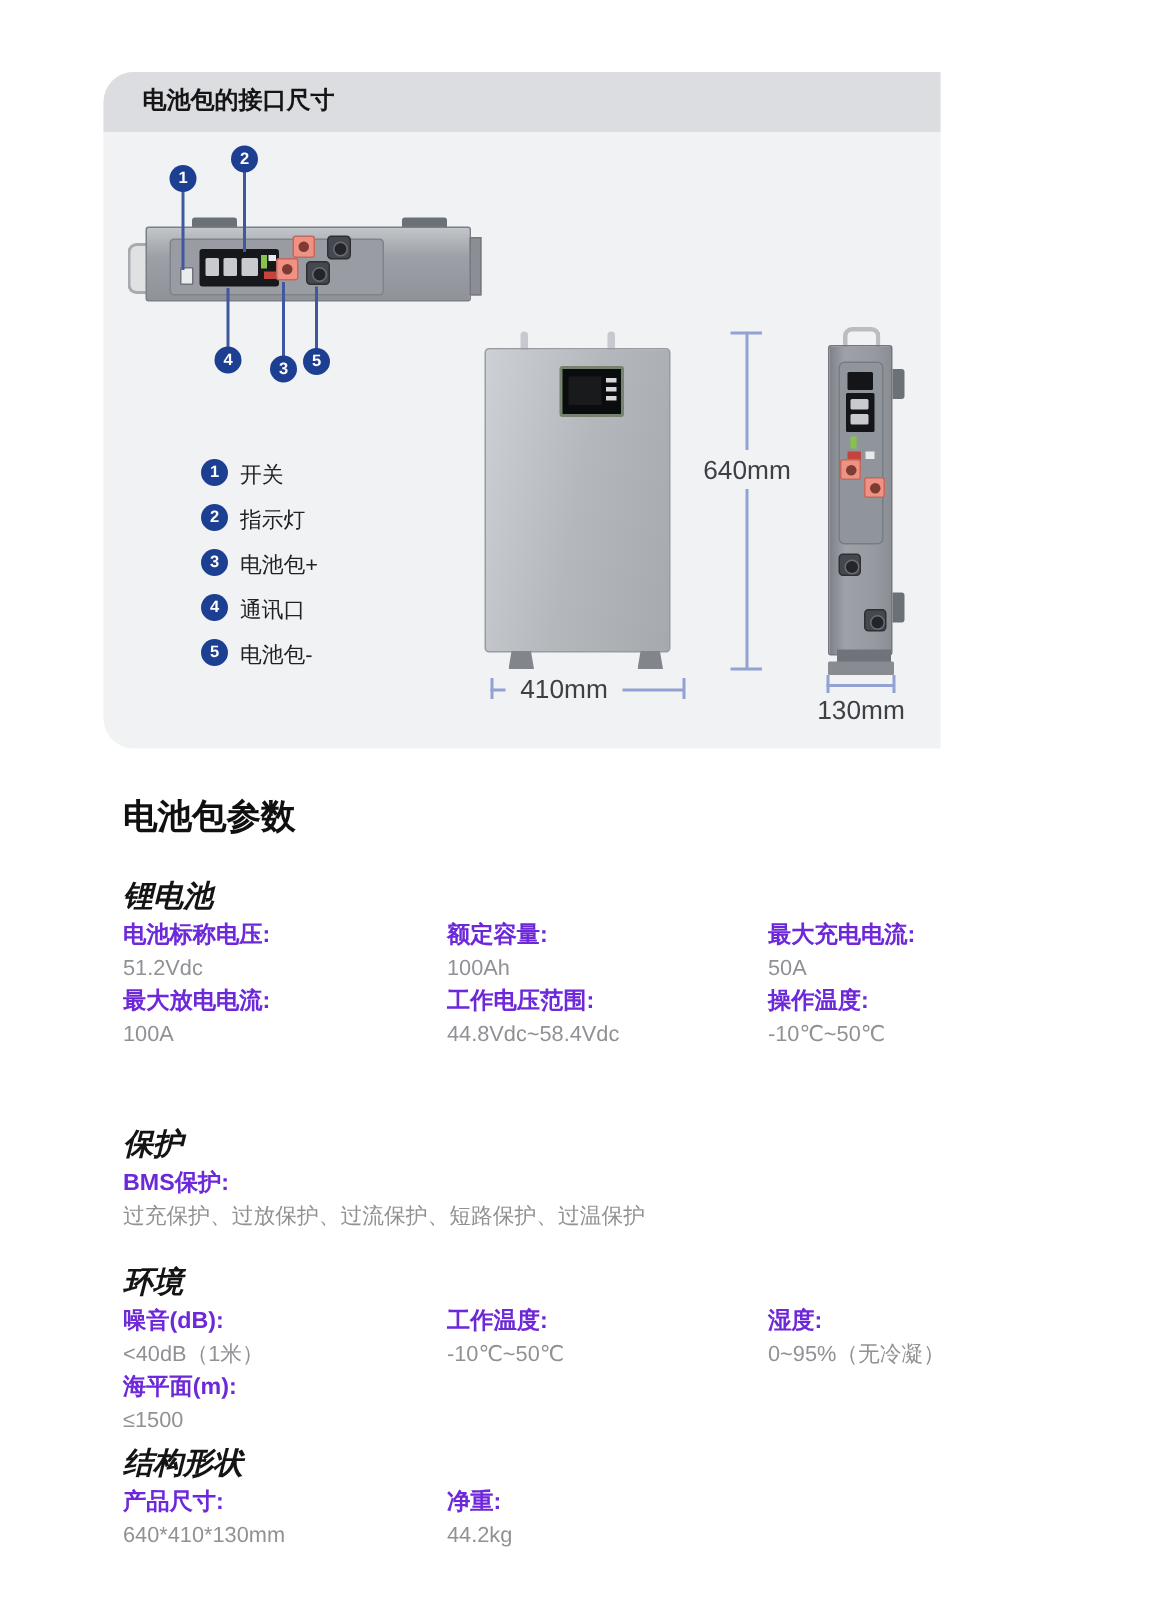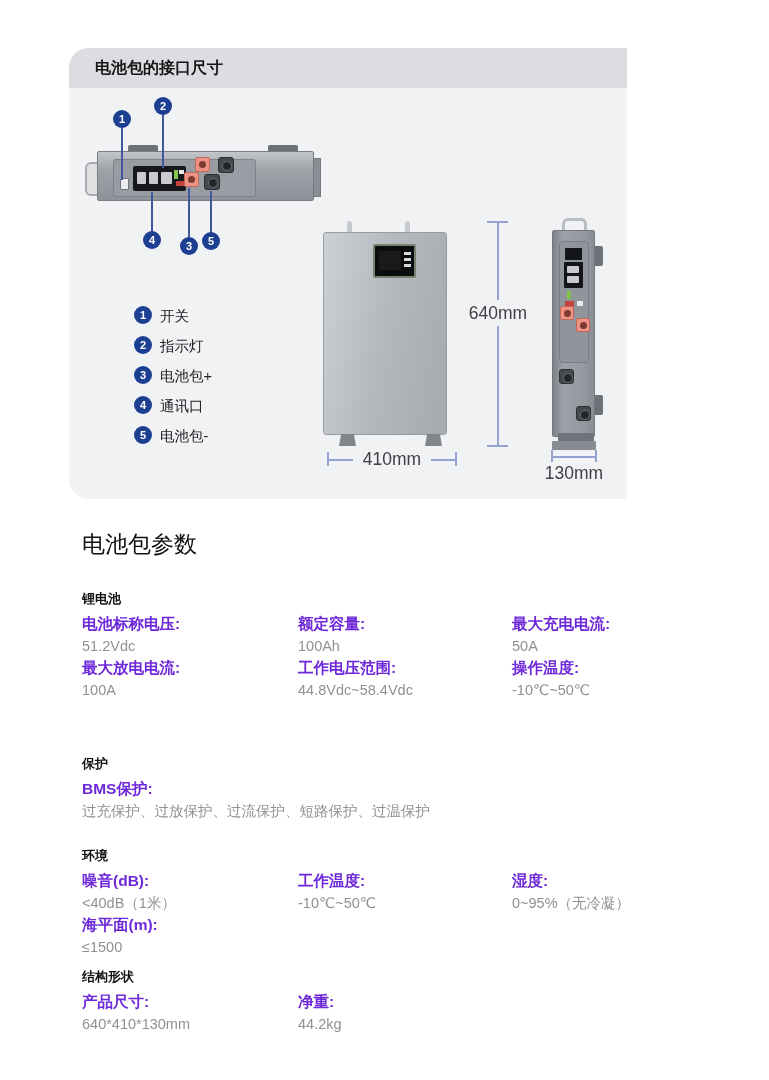--- a/index.html
+++ b/index.html
@@ -63,23 +63,23 @@
             border:1px solid #777b82;border-radius:4px;box-sizing:border-box;}
   .sv-black{position:absolute;background:#141518;border-radius:1px;}
   .sv-foot{position:absolute;left:558px;top:433px;width:36px;height:9px;background:#6f737a;}
   .sv-base{position:absolute;left:552px;top:441px;width:44px;height:9px;background:#888c92;border-radius:1px;}
 
   
   .dim-line{position:absolute;background:#93a2d2;}
   .dim-label{position:absolute;background:#f1f2f4;color:#3e4045;font-size:17.5px;text-align:center;}
 
   
-  .specs-title{position:absolute;left:82px;top:529px;font-size:23px;font-weight:normal;color:#101010;}
+  .specs-title{position:absolute;left:82px;top:529px;font-size:23px;font-weight:bold;color:#101010;}
   .spec-block{position:absolute;left:82px;width:630px;}
-  .spec-heading{font-size:13px;font-weight:bold;color:#141414;line-height:21px;margin:0 0 4px 0;}
+  .spec-heading{font-size:20px;font-weight:bold;color:#141414;line-height:21px;margin:0 0 4px 0;font-style:italic;}
   .spec-row{display:grid;grid-template-columns:216px 214px 1fr;}
   .spec-label{font-size:15.5px;font-weight:bold;color:#6d28d9;line-height:22px;}
   .spec-value{font-size:14.5px;color:#8f9194;line-height:22px;white-space:nowrap;}
   .wide{grid-column:1 / -1;}
 </style>
 </head>
 <body>
 
 <div id="page">
 
@@ -153,21 +153,21 @@
   <div class="fv-foot" style="left:425px;top:434px;"></div>
 
   <div class="dim-line" style="left:487px;top:221px;width:21px;height:2px;"></div>
   <div class="dim-line" style="left:497px;top:222px;width:1.5px;height:224px;"></div>
   <div class="dim-line" style="left:487px;top:445px;width:21px;height:2px;"></div>
   <div class="dim-label" style="left:462px;top:300px;width:72px;height:26px;line-height:26px;">640mm</div>
 
   <div class="dim-line" style="left:327px;top:452px;width:1.5px;height:14px;"></div>
   <div class="dim-line" style="left:327px;top:459px;width:129px;height:1.5px;"></div>
   <div class="dim-line" style="left:455px;top:452px;width:1.5px;height:14px;"></div>
-  <div class="dim-label" style="left:353px;top:448px;width:78px;height:22px;line-height:22px;">410mm</div>
+  <div class="dim-label" style="left:337px;top:448px;width:78px;height:22px;line-height:22px;">410mm</div>
 
   <div class="sv-handle"></div>
   <div class="sv-body"></div>
   <div class="sv-tab" style="top:246px;"></div>
   <div class="sv-tab" style="top:395px;"></div>
   <div class="sv-panel">
     <div class="sv-black" style="left:5px;top:6px;width:17px;height:12px;"></div>
     <div class="sv-black" style="left:4px;top:20px;width:19px;height:26px;">
       <div class="tv-port" style="left:3px;top:4px;width:12px;height:7px;"></div>
       <div class="tv-port" style="left:3px;top:14px;width:12px;height:7px;"></div>

